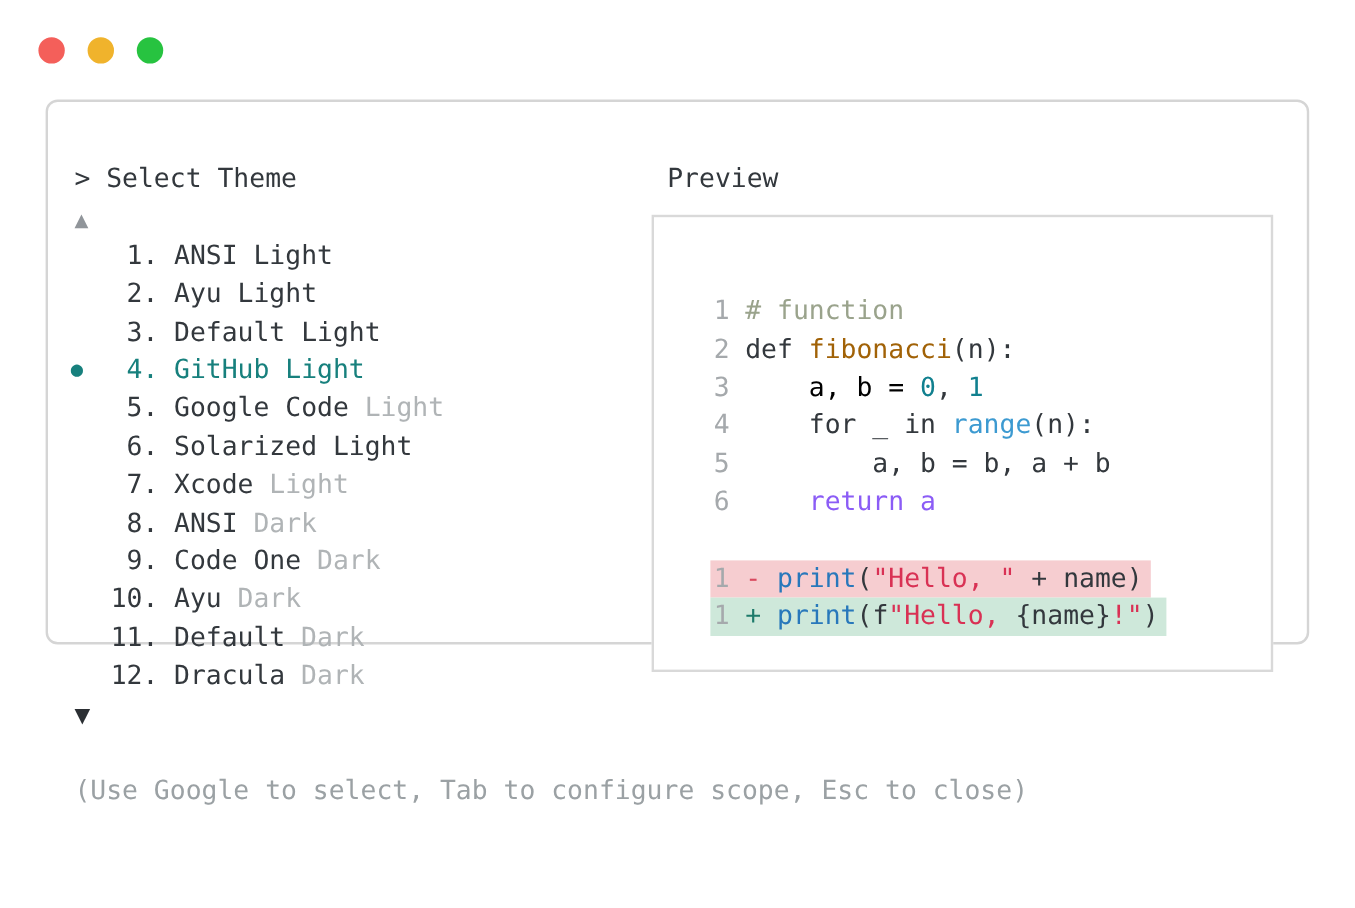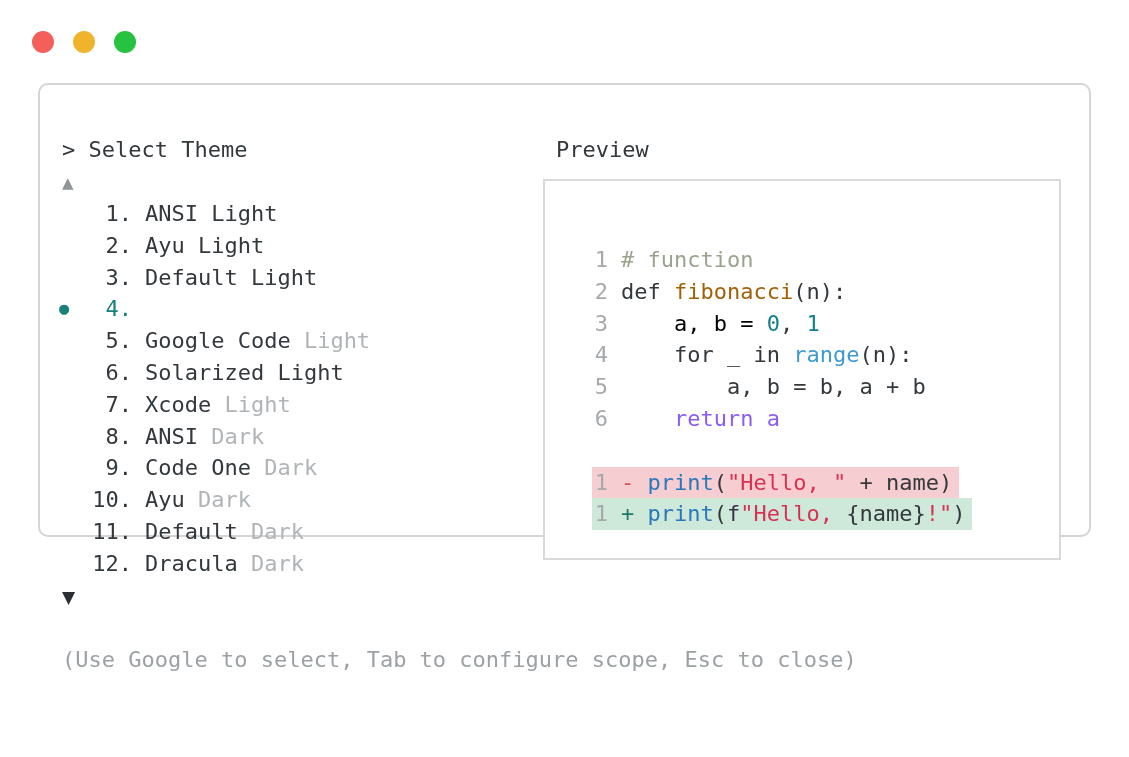--- a/index.html
+++ b/index.html
@@ -55,21 +55,21 @@
 
   <div class="prompt">&gt; Select Theme</div>
   <div class="preview-label">Preview</div>
 
   <div class="scroll-up">▲</div>
 
   <div class="theme-list" id="theme-list">
       <div class="trow"><span class="bullet"></span><span class="tnum">1.</span><span class="tname">ANSI Light</span></div>
       <div class="trow"><span class="bullet"></span><span class="tnum">2.</span><span class="tname">Ayu Light</span></div>
       <div class="trow"><span class="bullet"></span><span class="tnum">3.</span><span class="tname">Default Light</span></div>
-      <div class="trow sel"><span class="bullet">●</span><span class="tnum">4.</span></div>
+      <div class="trow sel"><span class="bullet">●</span><span class="tnum">4.</span><span class="tname">GitHub Light</span></div>
       <div class="trow"><span class="bullet"></span><span class="tnum">5.</span><span class="tname">Google Code</span><span class="tmuted">Light</span></div>
       <div class="trow"><span class="bullet"></span><span class="tnum">6.</span><span class="tname">Solarized Light</span></div>
       <div class="trow"><span class="bullet"></span><span class="tnum">7.</span><span class="tname">Xcode</span><span class="tmuted">Light</span></div>
       <div class="trow"><span class="bullet"></span><span class="tnum">8.</span><span class="tname">ANSI</span><span class="tmuted">Dark</span></div>
       <div class="trow"><span class="bullet"></span><span class="tnum">9.</span><span class="tname">Code One</span><span class="tmuted">Dark</span></div>
       <div class="trow"><span class="bullet"></span><span class="tnum">10.</span><span class="tname">Ayu</span><span class="tmuted">Dark</span></div>
       <div class="trow"><span class="bullet"></span><span class="tnum">11.</span><span class="tname">Default</span><span class="tmuted">Dark</span></div>
       <div class="trow"><span class="bullet"></span><span class="tnum">12.</span><span class="tname">Dracula</span><span class="tmuted">Dark</span></div>
     </div>
 

